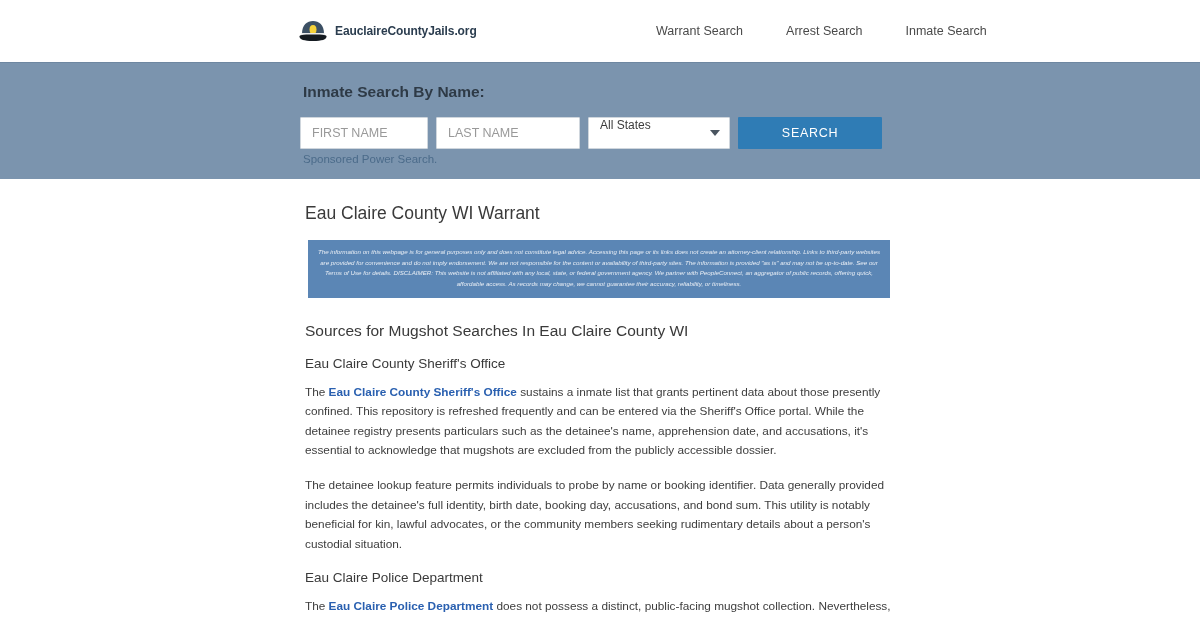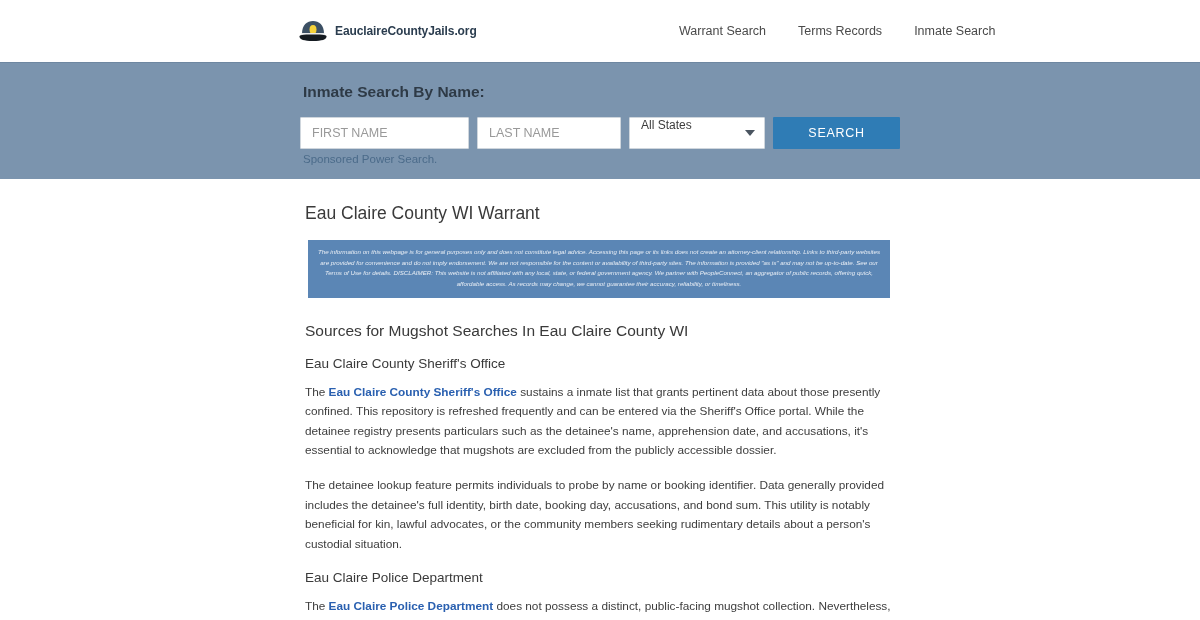--- a/index.html
+++ b/index.html
@@ -30,26 +30,26 @@
   .brand-icon { width: 30px; height: 26px; display: block; }
   .brand-text {
     font-size: 12px;
     font-weight: bold;
     color: #2b3d4f;
     letter-spacing: -0.1px;
     white-space: nowrap;
   }
   .main-nav {
     position: absolute;
-    left: 663px;
+    left: 640px;
     top: 0;
     height: 62px;
     display: flex;
     align-items: center;
-    gap: 0px;
+    gap: 11px;
   }
   .nav-link {
     font-size: 12.5px;
     color: #4a4a4a;
     text-decoration: none;
     padding: 0 16px;
     white-space: nowrap;
   }
 
   
@@ -72,40 +72,40 @@
     border: 1px solid #cfd6dd;
     background: #fff;
     font-size: 12.5px;
     color: #3c3c3c;
     padding: 0 11px;
     font-family: "Liberation Sans", sans-serif;
     border-radius: 1px;
     outline: none;
   }
   .field::placeholder { color: #999999; }
-  .field-first { width: 169px; }
+  .field-first { width: 128px; }
   .field-last  { width: 144px; }
   .select-wrap { position: relative; width: 142px; }
   .select-box {
     width: 100%; height: 32px;
     border: 1px solid #cfd6dd; background: #fff;
     font-size: 12px; color: #3c3c3c;
     padding: 0 26px 0 11px;
     display: flex; align-items: flex-start;
     border-radius: 1px;
   }
   .caret {
     position: absolute; right: 10px; top: 13px;
     width: 0; height: 0;
     border-left: 5px solid transparent;
     border-right: 5px solid transparent;
     border-top: 6px solid #4a5560;
   }
   .search-btn {
-    width: 132px; height: 32px;
+    width: 144px; height: 32px;
     background: #2f7cb5;
     border: none;
     color: #ffffff;
     font-size: 12.5px;
     letter-spacing: 0.7px;
     font-family: "Liberation Sans", sans-serif;
     cursor: pointer;
     border-radius: 1px;
   }
   .sponsored {
@@ -165,21 +165,21 @@
         <ellipse cx="30" cy="22" rx="7" ry="9" fill="#f5d23a"></ellipse>
         <rect x="6" y="29" width="48" height="7" rx="3" fill="#e8eaec"></rect>
         <path d="M3 36 C3 33, 8 32, 30 32 C52 32, 57 33, 57 36 C57 42, 48 45, 30 45 C12 45, 3 42, 3 36 Z" fill="#141a20"></path>
       </svg>
     </span>
     <span class="brand-text">EauclaireCountyJails.org</span>
   </a>
 
   <nav class="main-nav">
     <a class="nav-link" href="#">Warrant Search</a>
-    <a class="nav-link" href="#">Terms Records</a>
+    <a class="nav-link" href="#">Arrest Search</a>
     <a class="nav-link" href="#">Inmate Search</a>
   </nav>
 </div>
 
 <section class="hero">
   <div class="hero-inner">
     <div class="hero-title">Inmate Search By Name:</div>
 
     <div class="search-row">
       <input class="field field-first" type="text" placeholder="FIRST NAME" style="">

